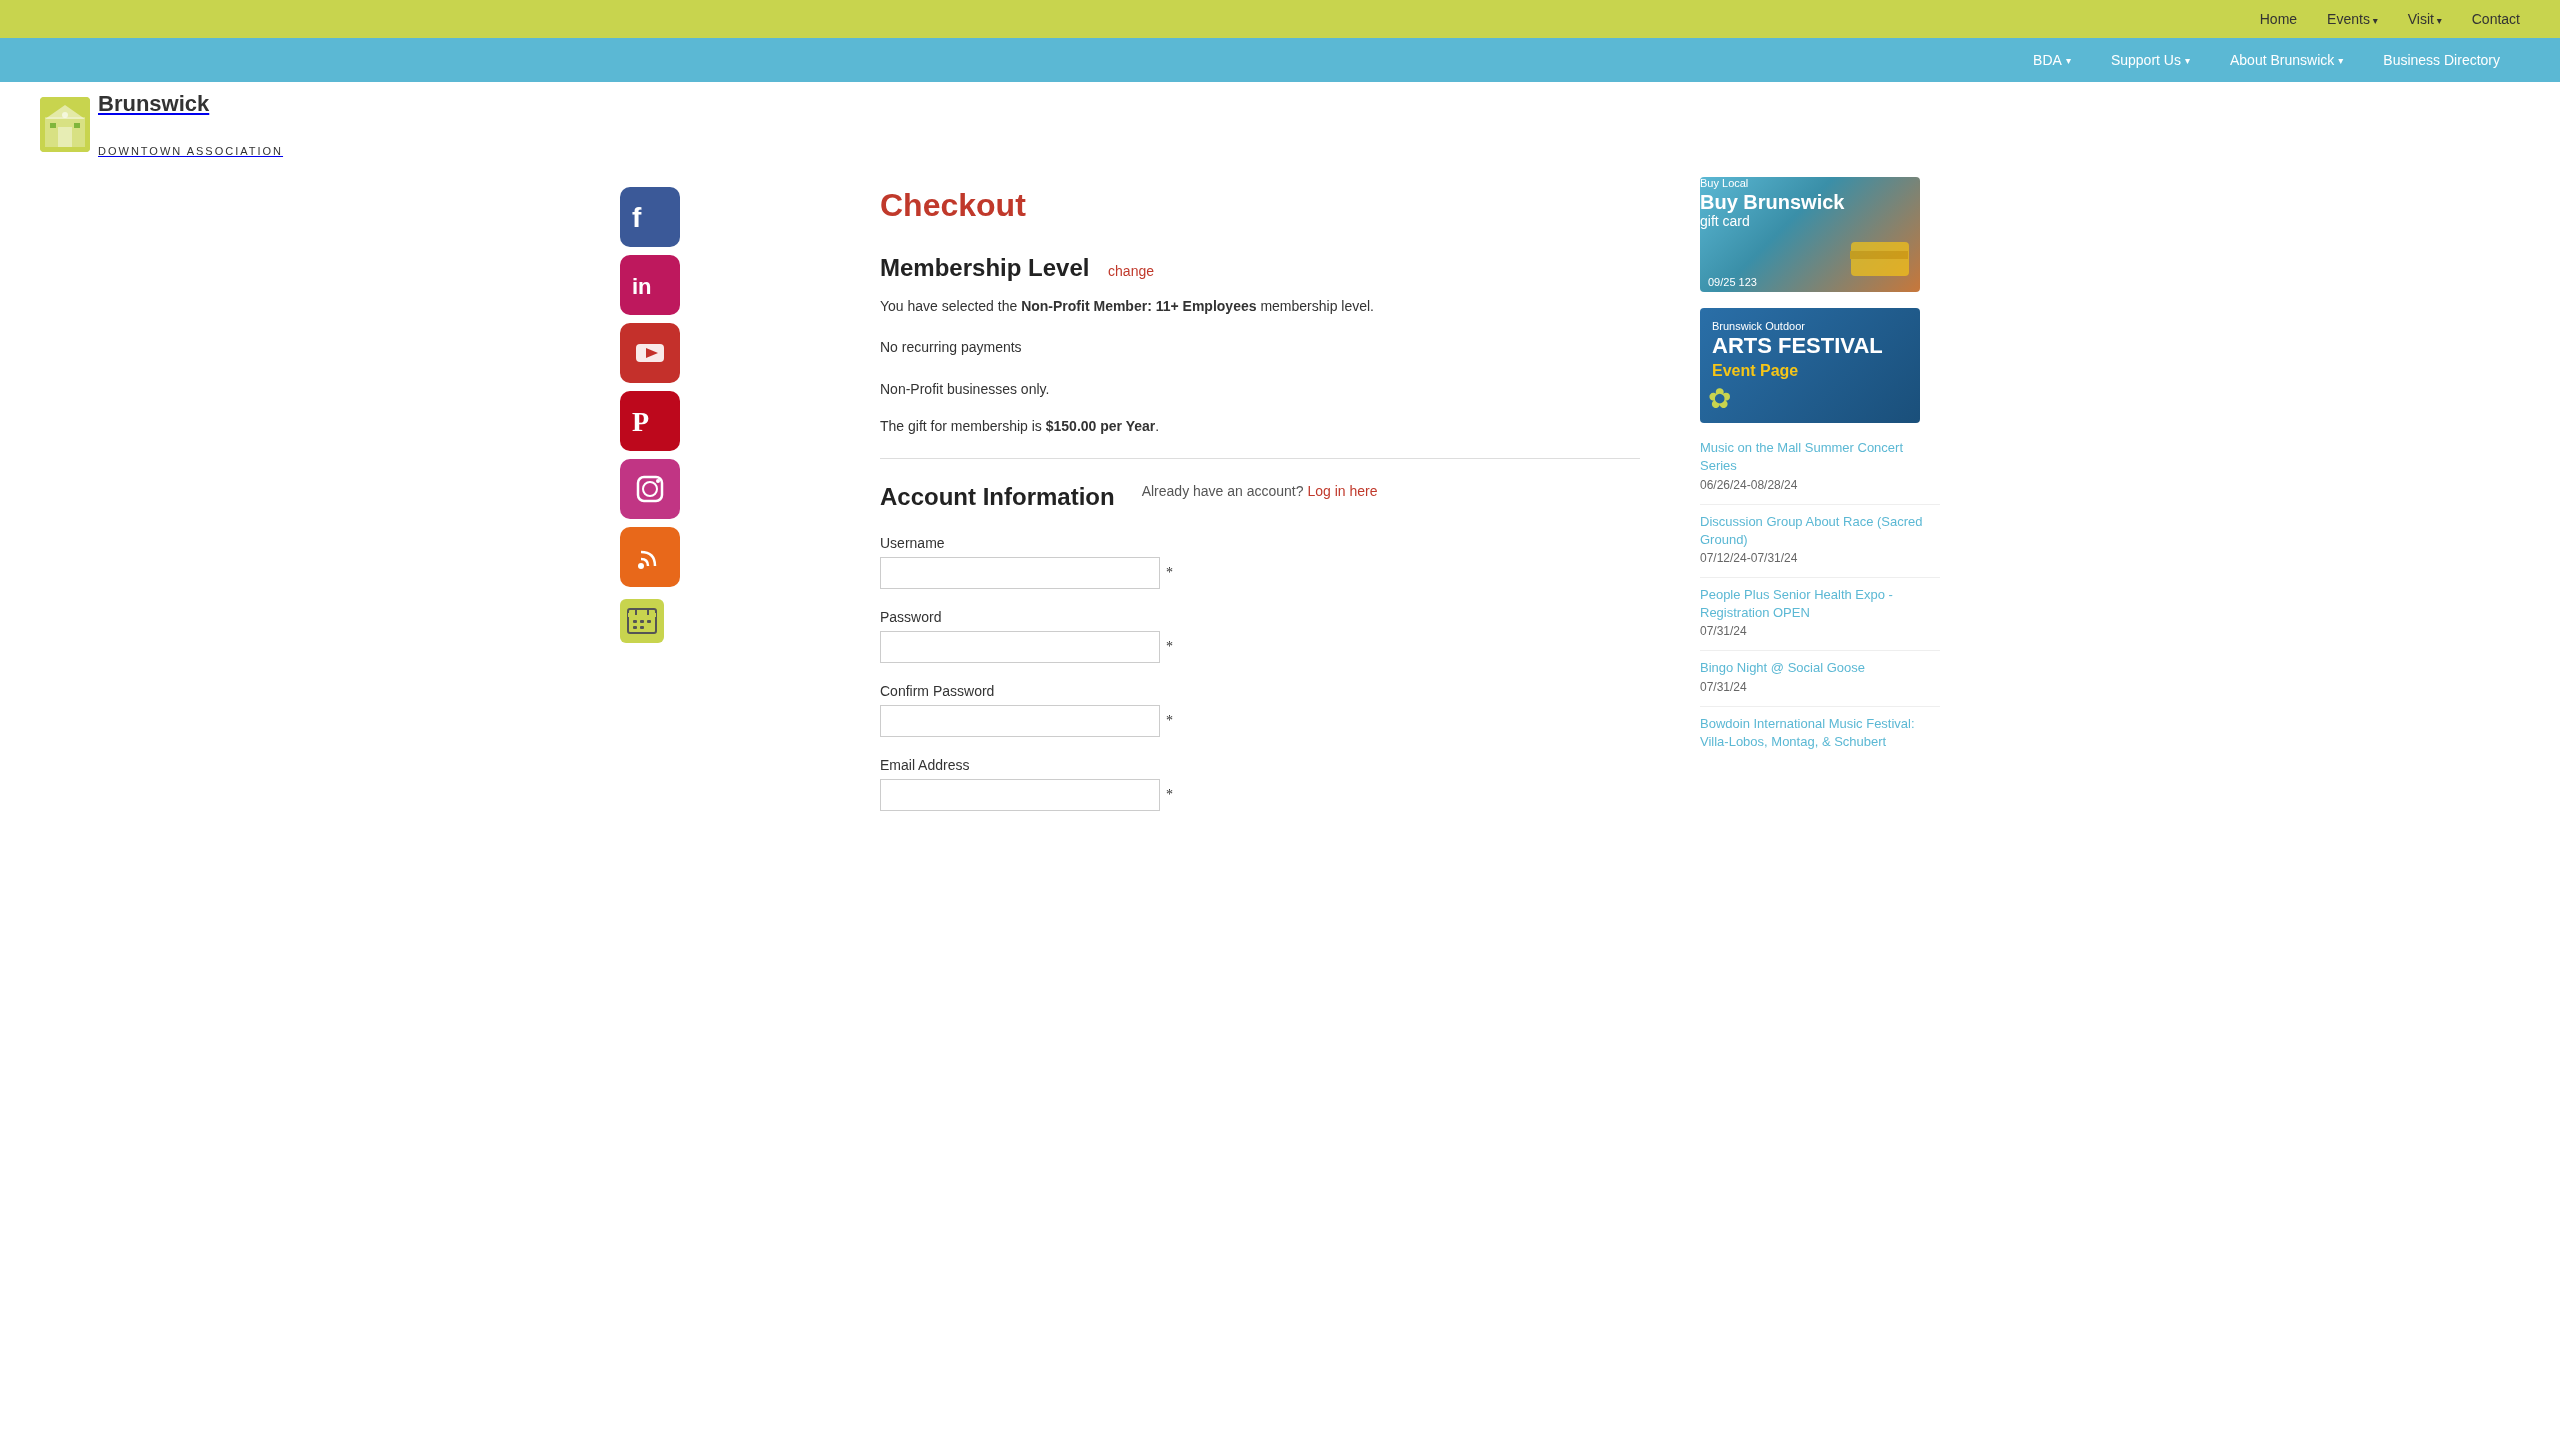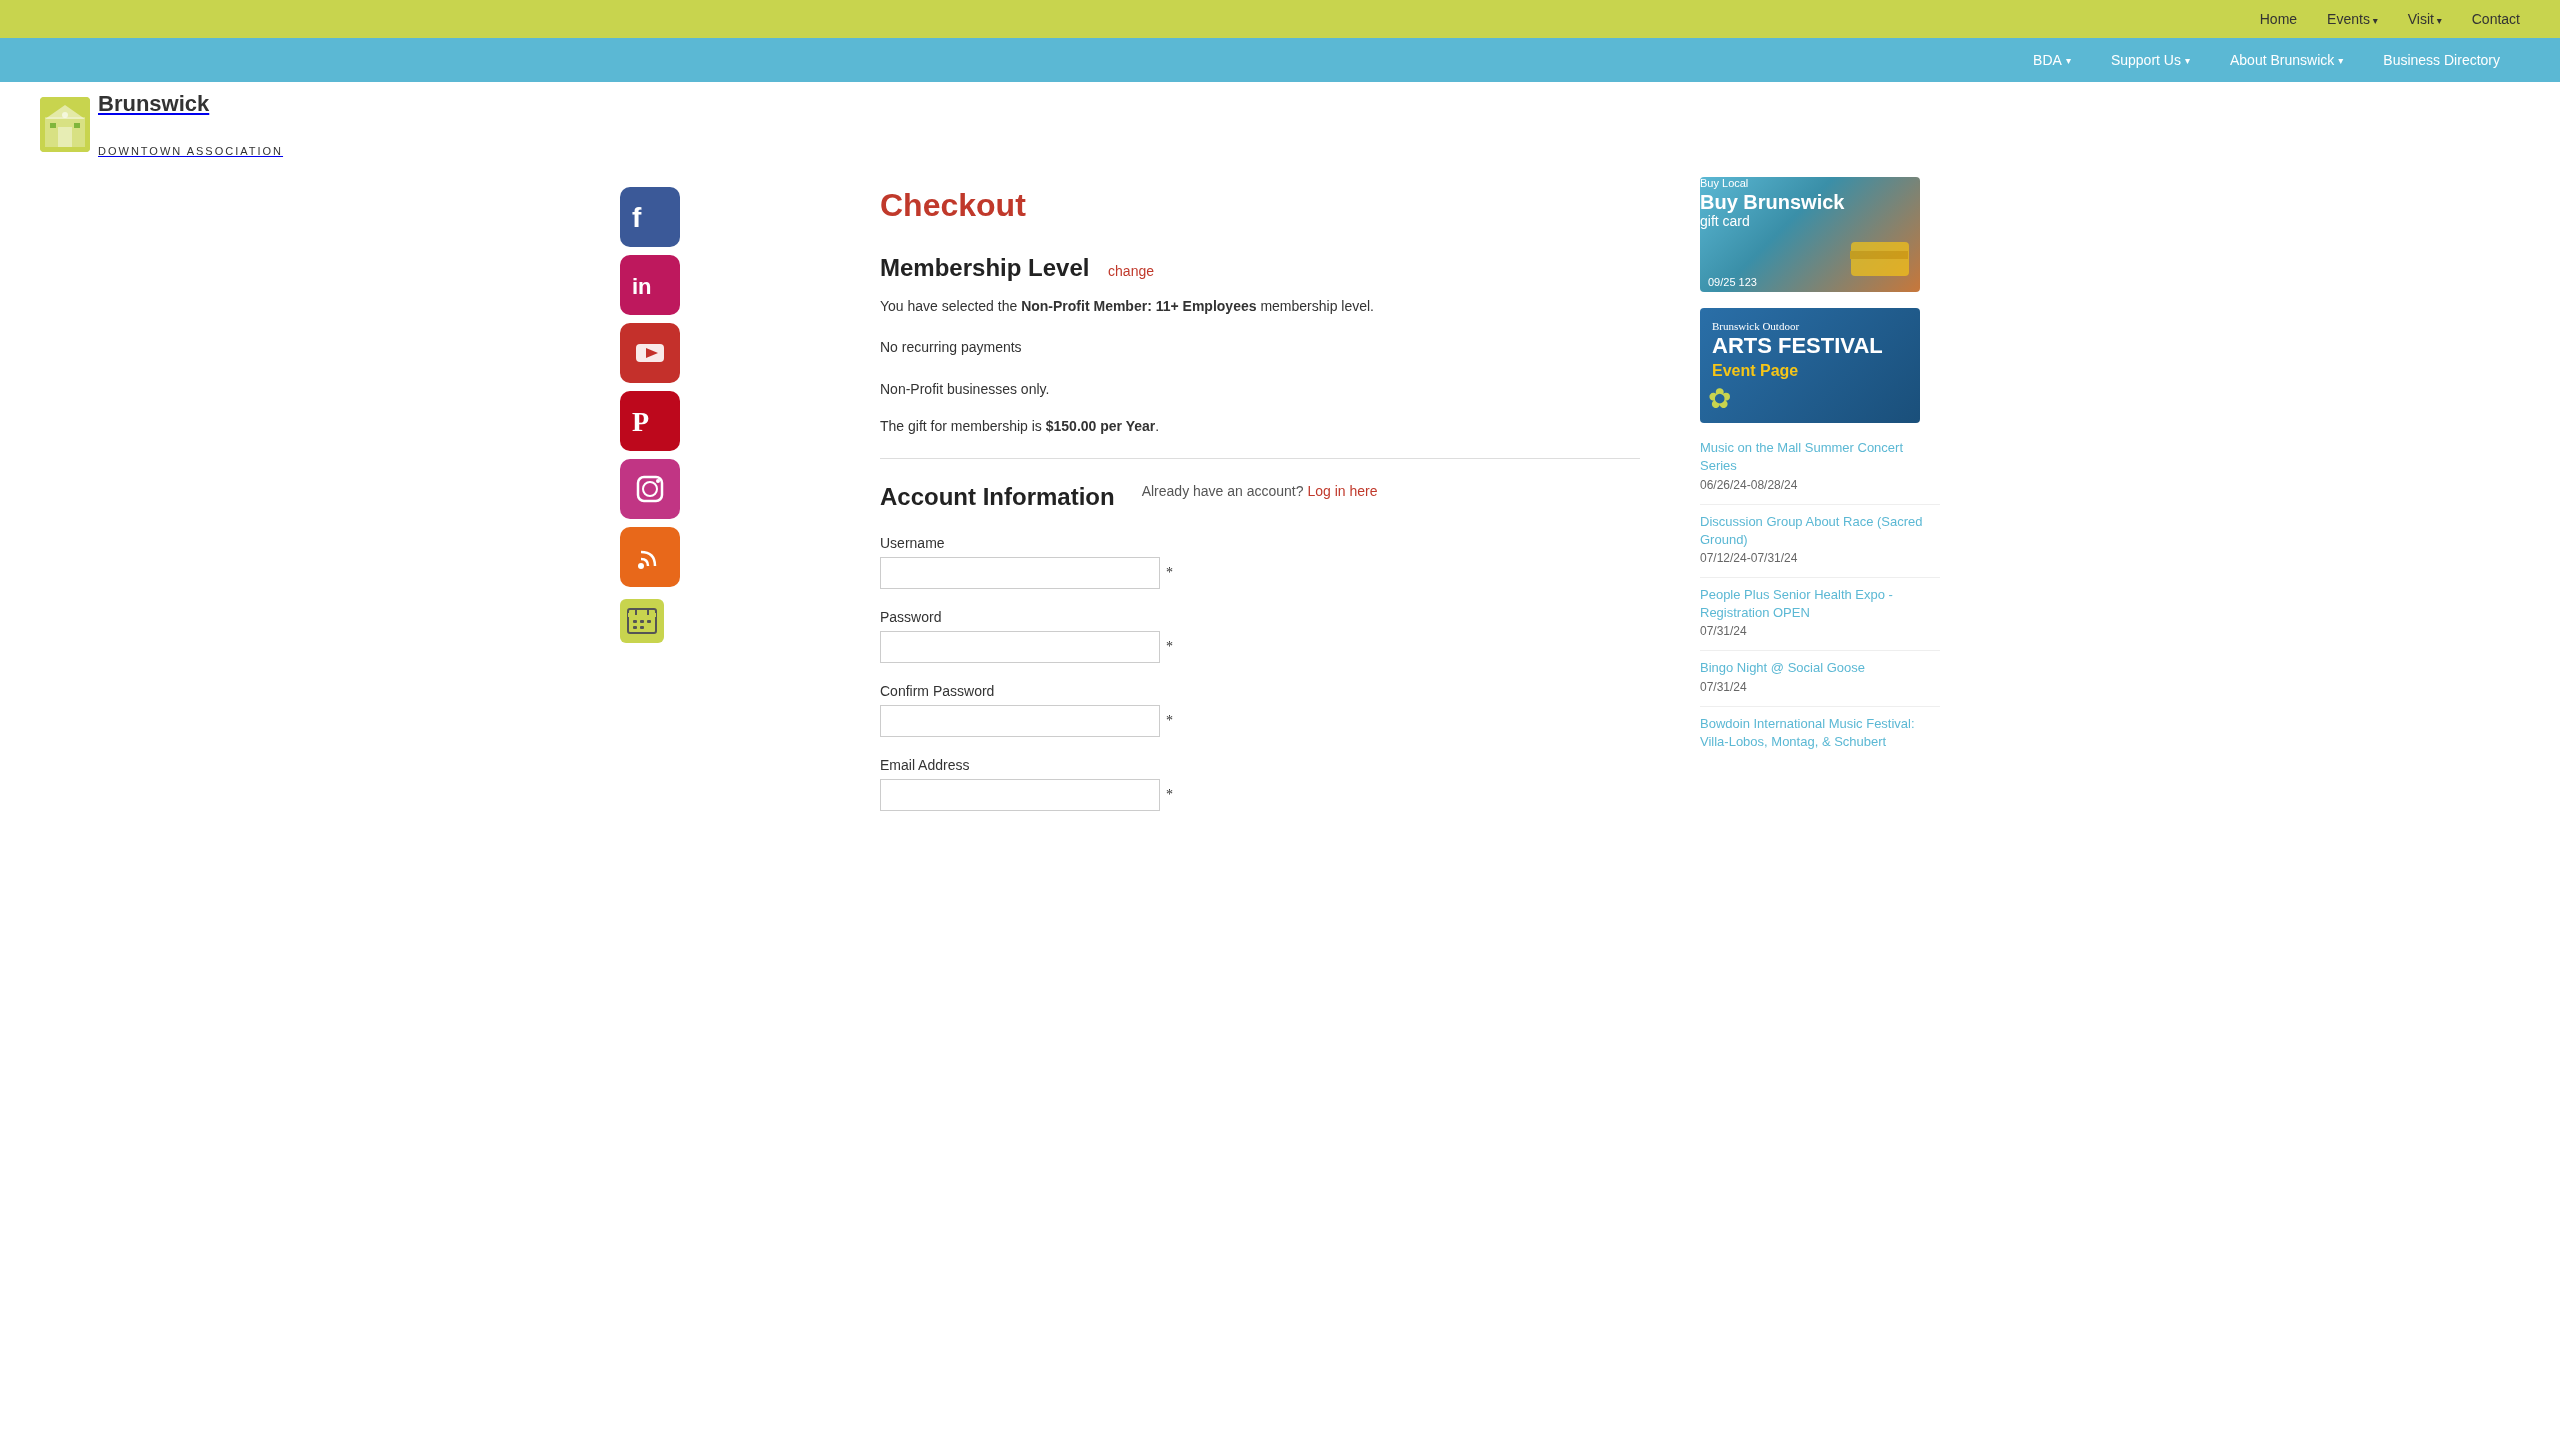--- a/index.html
+++ b/index.html
@@ -297,21 +297,21 @@
     .banner-arts {
       background: linear-gradient(135deg, #2a6fa8 0%, #1a4f7a 100%);
       display: flex;
       flex-direction: column;
       padding: 12px;
       color: #fff;
       position: relative;
     }
     .banner-arts .outdoor-label {
       font-size: 11px;
-      font-family: Liberation Serif, serif;
+      font-family: Liberation Sans, sans-serif;
     }
     .banner-arts .arts-title {
       font-size: 22px;
       font-family: Arial, sans-serif;
       font-weight: bold;
       color: #fff;
       line-height: 1.1;
       margin-top: 2px;
     }
     .banner-arts .event-page {

